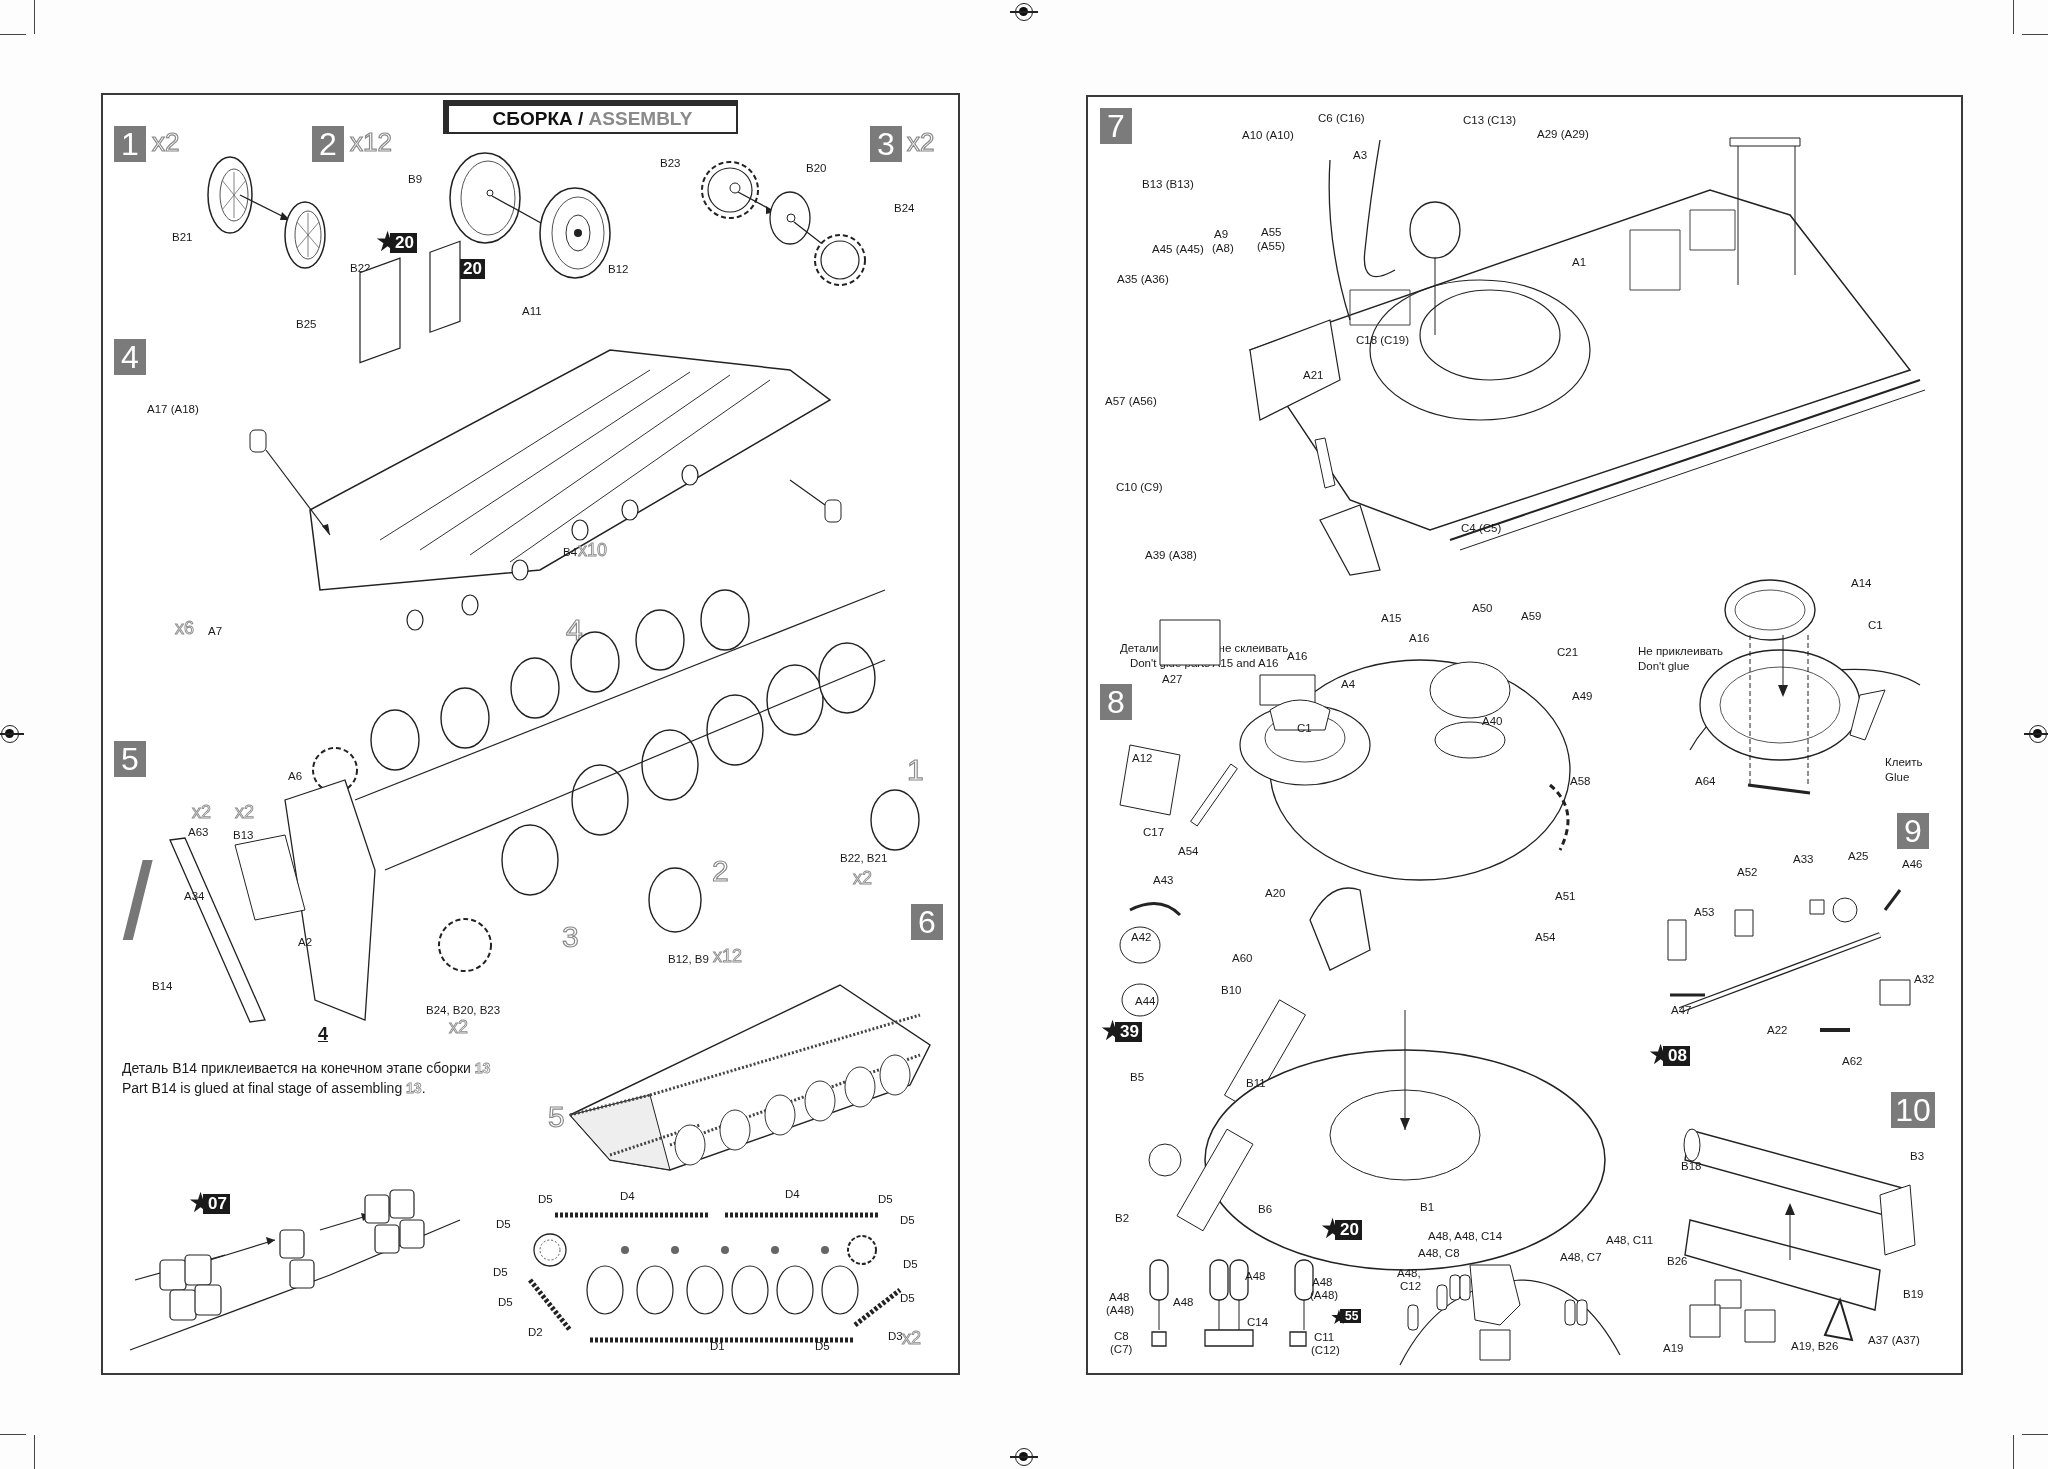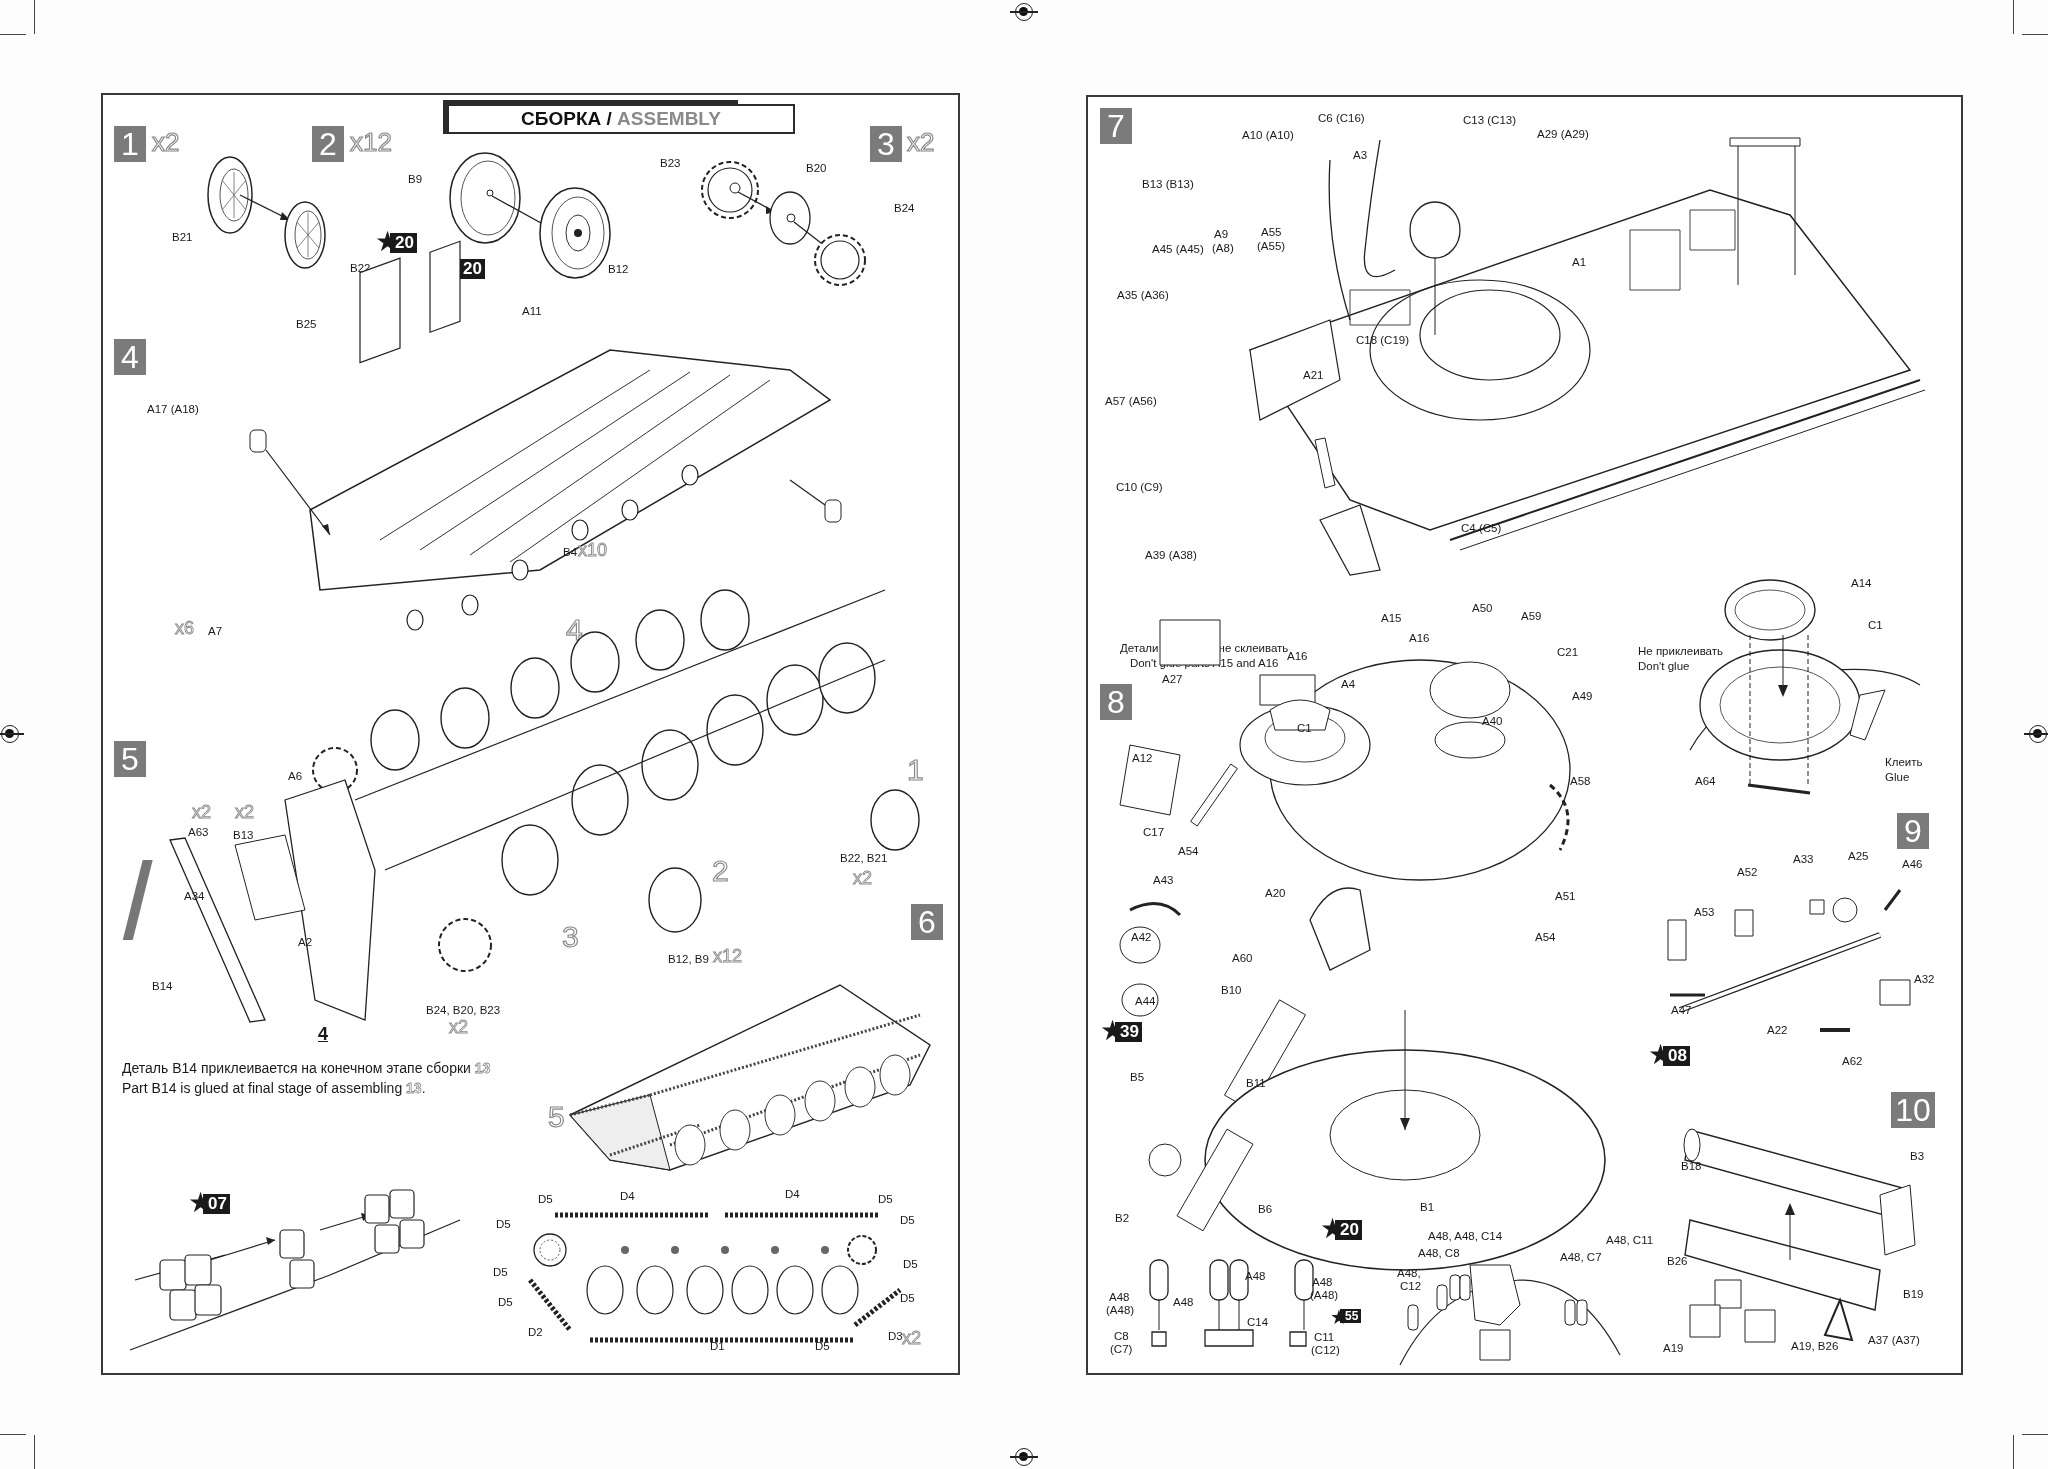--- a/index.html
+++ b/index.html
@@ -25,21 +25,21 @@
          font-family:"Liberation Sans", sans-serif; }
   .note { position:absolute; font-size:14px; color:#1a1a1a; white-space:nowrap; line-height:20px; }
   .note .ref { color:#fff; -webkit-text-stroke:0.8px #8a8a8a; font-weight:bold; }
   .small-note { position:absolute; font-size:11.5px; line-height:15px; white-space:nowrap; }
   .badge { position:absolute; height:22px; }
   .badge .star { position:absolute; left:0; top:-2px; font-size:28px; color:#1a1a1a; line-height:26px; }
   .badge .num { position:absolute; left:15px; top:2px; background:#1a1a1a; color:#fff; font-weight:bold;
                 font-size:17px; line-height:20px; padding:0 3px 0 5px; }
   .badge.sm .star { font-size:20px; }
   .badge.sm .num { font-size:12px; line-height:14px; left:10px; top:3px; }
-  #title-box { position:absolute; left:443px; top:100px; width:352px; height:34px; }
+  #title-box { position:absolute; left:443px; top:100px; width:295px; height:34px; }
   #title-box .shadow { position:absolute; left:0; top:0; width:295px; height:6px; background:#2b2b2b; }
   #title-box .shadow2 { position:absolute; left:0; top:0; width:6px; height:34px; background:#2b2b2b; }
   #title-box .inner { position:absolute; left:4px; top:4px; right:0; bottom:0; border:2px solid #2b2b2b; background:#fff;
                       font-size:19px; font-weight:bold; text-align:center; line-height:26px; }
   #title-box .ru { color:#111; }
   #title-box .en { color:#8a8a8a; }
   svg.art { position:absolute; overflow:visible; }
   svg.art * { vector-effect:non-scaling-stroke; }
 </style>
 </head>
@@ -344,21 +344,21 @@
 <div class="lbl" style="left:1463px;top:114px;">C13 (C13)</div>
 <div class="lbl" style="left:1242px;top:129px;">A10 (A10)</div>
 <div class="lbl" style="left:1353px;top:149px;">A3</div>
 <div class="lbl" style="left:1537px;top:128px;">A29 (A29)</div>
 <div class="lbl" style="left:1142px;top:178px;">B13 (B13)</div>
 <div class="lbl" style="left:1214px;top:228px;">A9</div>
 <div class="lbl" style="left:1212px;top:242px;">(A8)</div>
 <div class="lbl" style="left:1261px;top:226px;">A55</div>
 <div class="lbl" style="left:1257px;top:240px;">(A55)</div>
 <div class="lbl" style="left:1152px;top:243px;">A45 (A45)</div>
-<div class="lbl" style="left:1117px;top:273px;margin-top:16px;">A35 (A36)</div>
+<div class="lbl" style="left:1117px;top:273px;">A35 (A36)</div>
 <div class="lbl" style="left:1572px;top:256px;">A1</div>
 <div class="lbl" style="left:1356px;top:334px;">C18 (C19)</div>
 <div class="lbl" style="left:1303px;top:369px;">A21</div>
 <div class="lbl" style="left:1105px;top:395px;">A57 (A56)</div>
 <div class="lbl" style="left:1116px;top:481px;">C10 (C9)</div>
 <div class="lbl" style="left:1461px;top:522px;">C4 (C5)</div>
 <div class="lbl" style="left:1145px;top:549px;">A39 (A38)</div>
 
 <div class="step" style="left:1100px;top:684px;">8</div>
 <div class="small-note" style="left:1120px;top:641px;text-align:center;">

